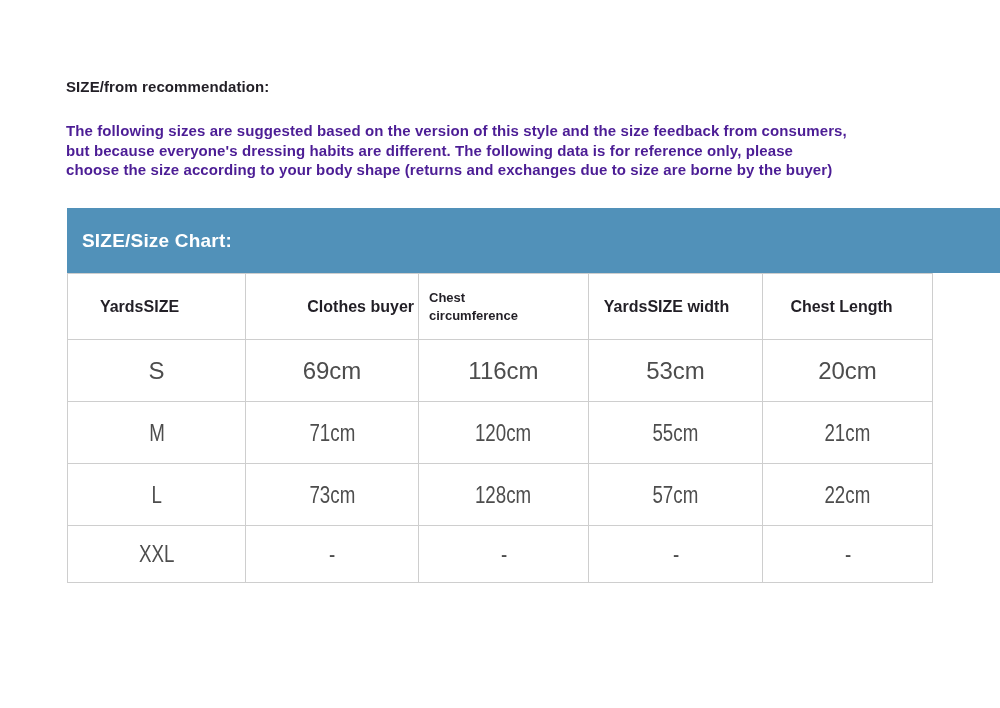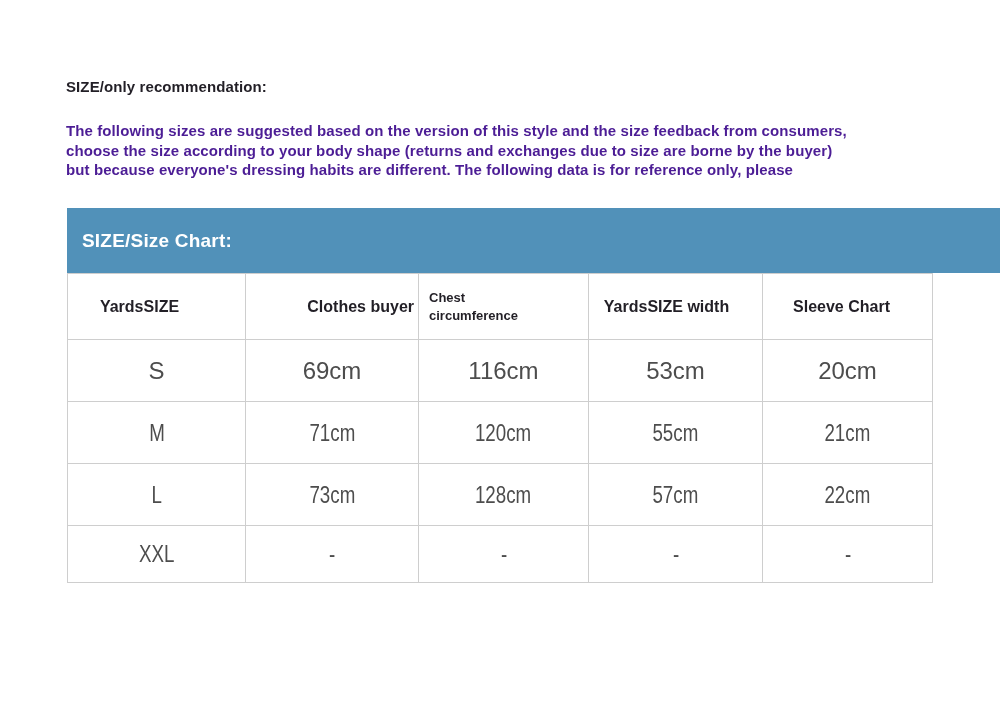--- a/index.html
+++ b/index.html
@@ -100,47 +100,47 @@
     color: #4d4d4d;
   }
   .size-table td .val { display: inline-block; }
   .size-table tr.cond td .val { transform: scaleX(0.78); }
 </style>
 </head>
 <body>
 
 <div class="page">
 
-  <div class="intro-title">SIZE/only recommendation:</div>
+  <div class="intro-title">SIZE/from recommendation:</div>
 
   <div class="intro-text">
     <div class="line">The following sizes are suggested based on the version of this style and the size feedback from consumers,</div>
+    <div class="line">but because everyone's dressing habits are different. The following data is for reference only, please</div>
     <div class="line">choose the size according to your body shape (returns and exchanges due to size are borne by the buyer)</div>
-    <div class="line">but because everyone's dressing habits are different. The following data is for reference only, please</div>
   </div>
 
   <div class="banner">
     <span class="banner-title">SIZE/Size Chart:</span>
   </div>
 
   <table class="size-table">
     <colgroup>
       <col style="width:178px">
       <col style="width:173px">
       <col style="width:170px">
       <col style="width:174px">
       <col style="width:170px">
     </colgroup>
     <thead>
       <tr>
         <th class="col-size">YardsSIZE</th>
         <th class="col-clothes">Clothes buyer</th>
         <th class="col-chest"><span class="wrap">Chest circumference</span></th>
         <th class="col-shoulder">YardsSIZE width</th>
-        <th class="col-sleeve">Sleeve Chart</th>
+        <th class="col-sleeve">Chest Length</th>
       </tr>
     </thead>
     <tbody>
       <tr>
         <td><span class="val">S</span></td>
         <td><span class="val">69cm</span></td>
         <td><span class="val">116cm</span></td>
         <td><span class="val">53cm</span></td>
         <td><span class="val">20cm</span></td>
       </tr>

